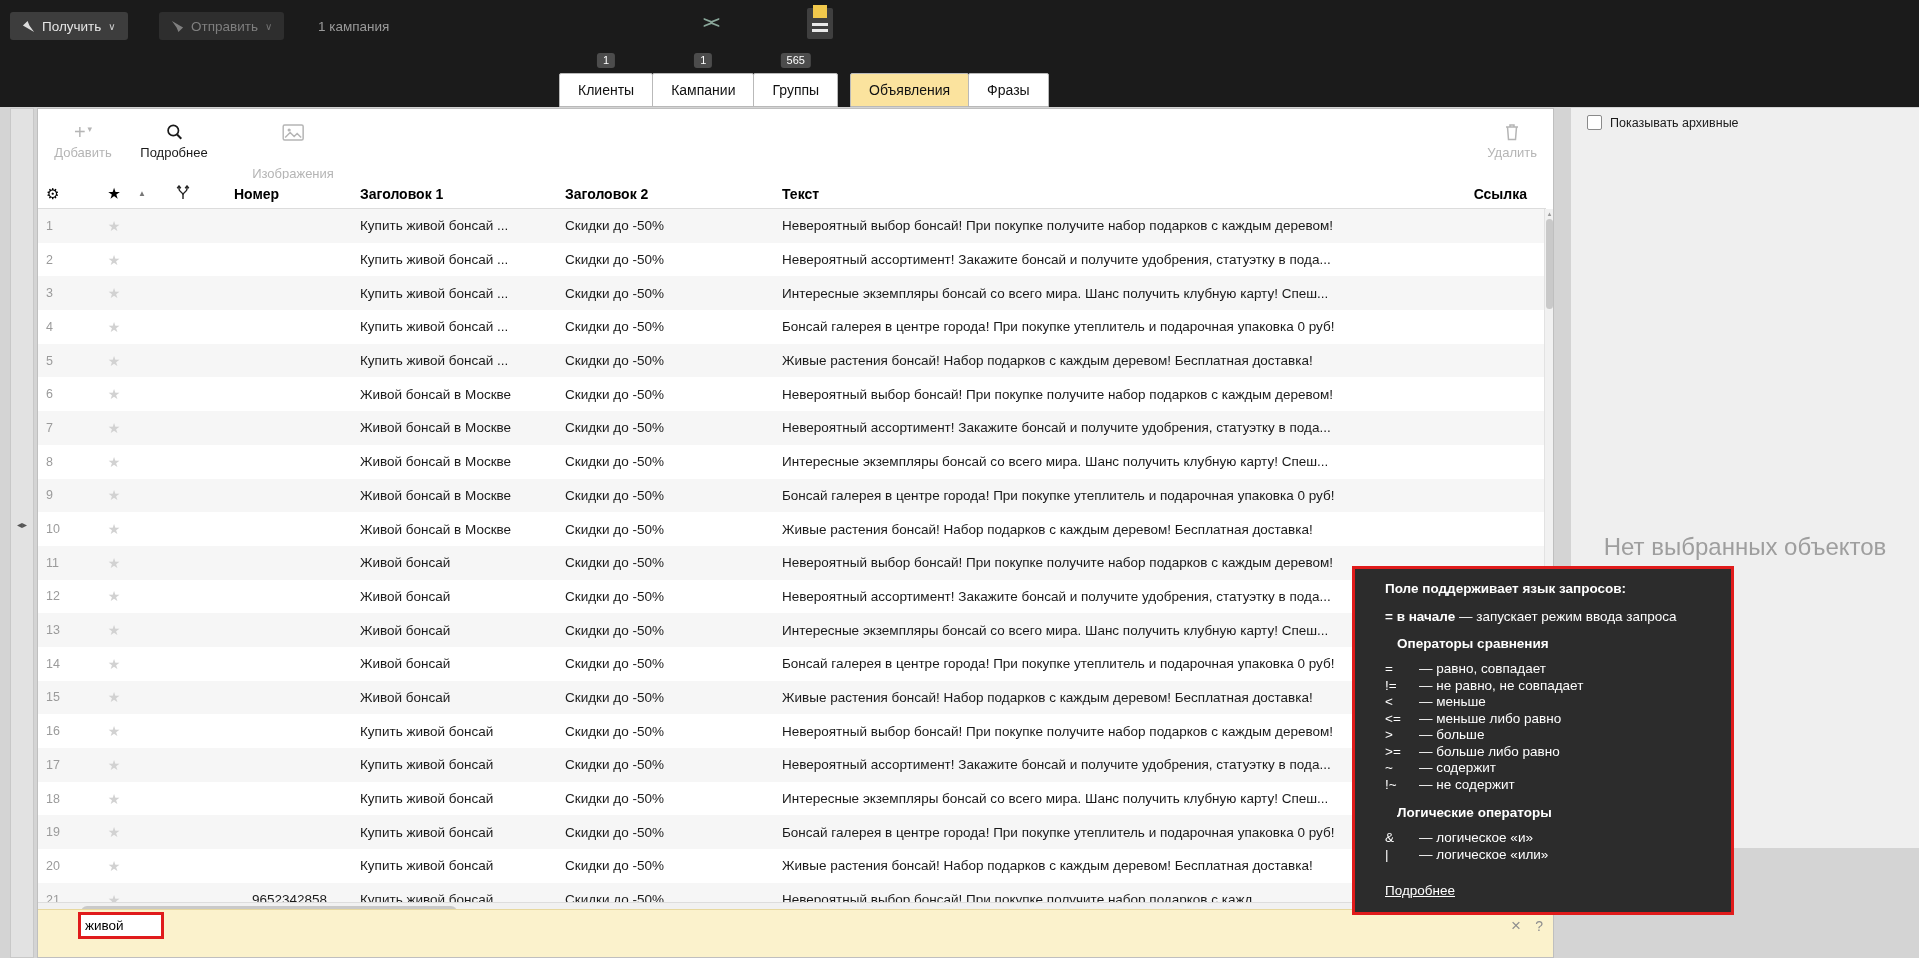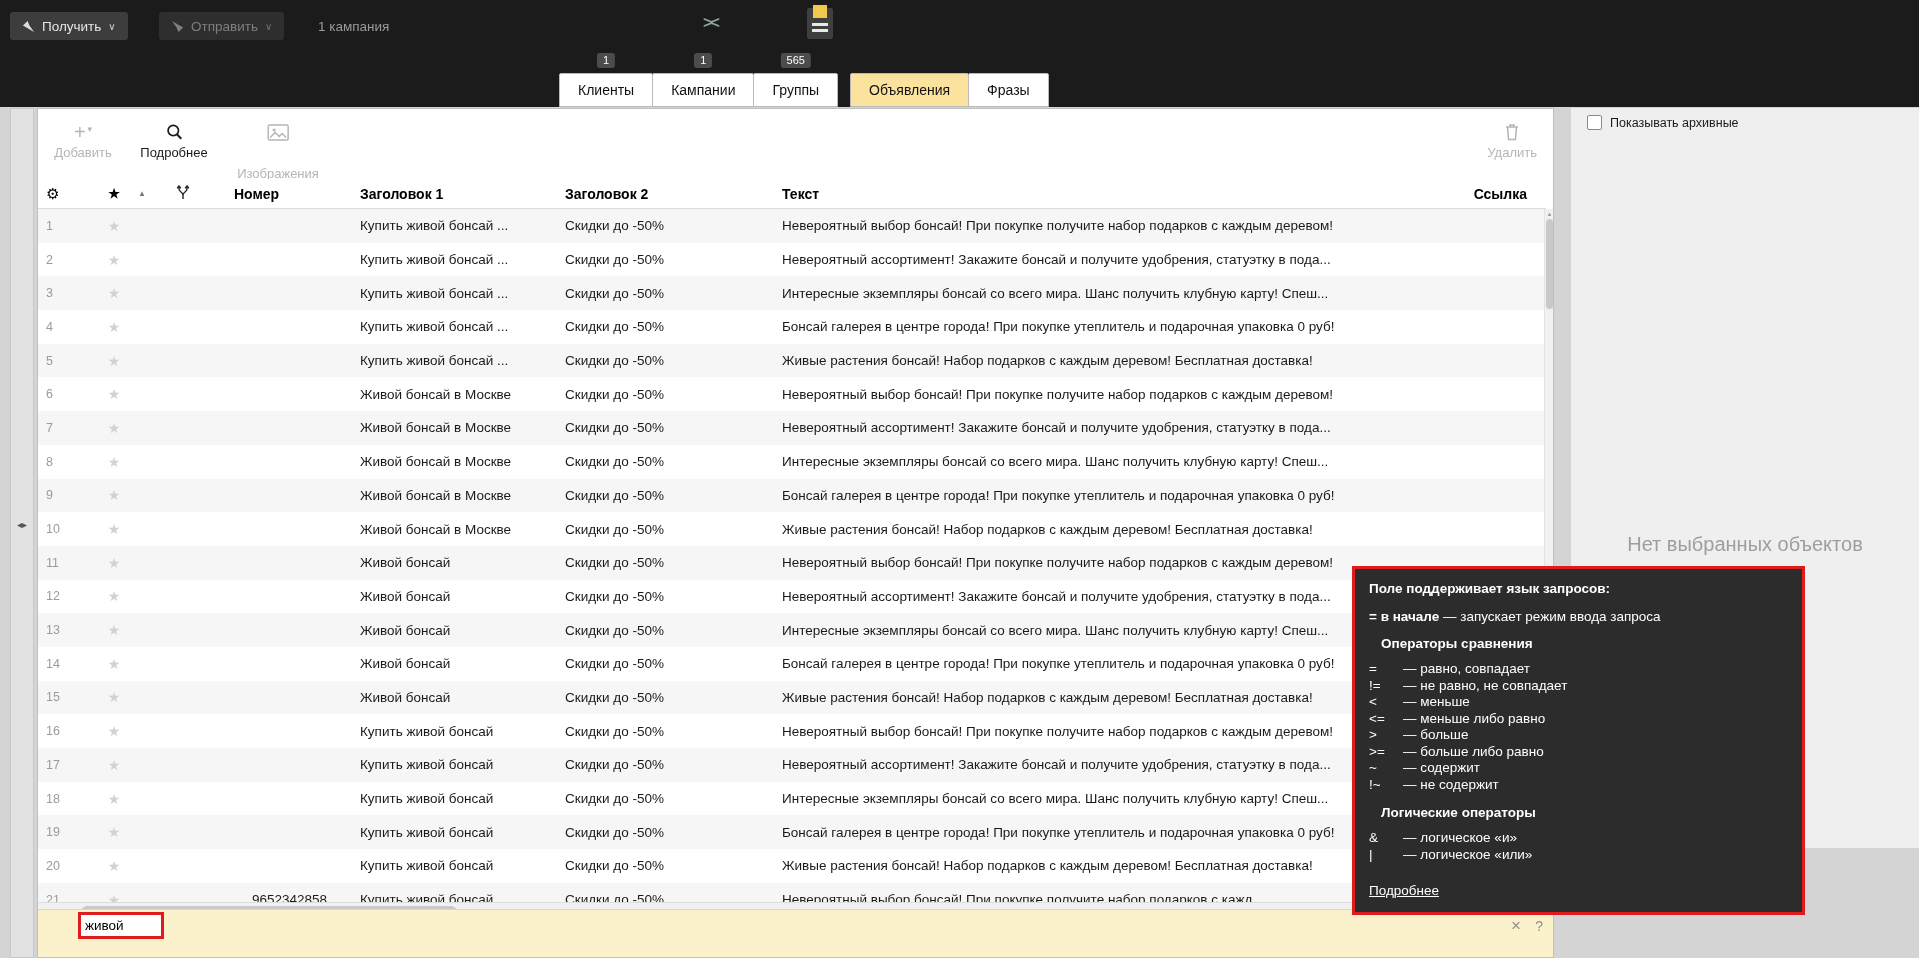--- a/index.html
+++ b/index.html
@@ -34,21 +34,21 @@
   
   .main-panel { position:absolute; left:37px; top:108px; width:1517px; height:850px; background:#fff; border:1px solid #bfbfbf; }
 
   .tool { position:absolute; top:13px; display:flex; flex-direction:column; align-items:center; gap:3px; font-size:13px; color:#b5b5b5; cursor:pointer; }
   .tool.enabled { color:#1a1a1a; }
   .tool .ticon { height:20px; display:flex; align-items:center; gap:2px; }
   #tool-add { left:45px; transform:translateX(-50%); }
   #tool-add .plus { font-size:20px; line-height:18px; }
   #tool-add .menu-arrow { font-size:9px; align-self:flex-start; margin-top:2px; }
   #tool-replace { left:136px; transform:translateX(-50%); }
-  #tool-images { left:240px; transform:translateX(-50%);gap:24px; }
+  #tool-images { left:255px; transform:translateX(-50%);gap:24px; }
   #tool-delete { right:16px; }
 
   .thead, .trow { display:grid; grid-template-columns:58px 36px 36px 50px 142px 205px 217px 1fr 88px; align-items:center; }
   .thead { position:absolute; top:70px; left:0; width:1508px; height:30px; font-weight:bold; font-size:14px;
            border-bottom:1px solid #dcdcdc; background:#fff; }
   .h-gear { padding-left:8px; font-size:15px; font-weight:normal; cursor:pointer; }
   .h-star { text-align:center; font-size:13px; cursor:pointer; }
   .h-sort { font-size:8px; color:#777; padding-left:6px; cursor:pointer; }
   .h-fork { padding-left:8px; cursor:pointer; }
   .h-num { padding-left:16px; }
@@ -76,25 +76,25 @@
   .searchbar { position:absolute; left:0; right:0; bottom:0; height:48px; background:#fbf2cc; border-top:1px solid #e7d89e; }
   .search-annot { position:absolute; left:40px; top:2px; border:3px solid #e01b1b; background:#fff; }
   .search-input { border:none; outline:none; width:80px; height:21px; font:13.5px "Liberation Sans", sans-serif; padding:0 4px; background:#fff; }
   .sb-close { position:absolute; right:32px; top:7px; color:#8f8f8f; font-size:17px; line-height:17px; cursor:pointer; }
   .sb-help { position:absolute; right:10px; top:8px; color:#8f8f8f; font-size:14px; cursor:pointer; }
 
   
   .right-panel { position:absolute; left:1571px; top:108px; width:348px; height:740px; background:#efefef; }
   .archived-row { position:absolute; left:16px; top:7px; display:flex; align-items:center; gap:8px; font-size:12.5px; color:#1a1a1a; cursor:pointer; }
   .cb { width:15px; height:15px; background:#fff; border:1px solid #8a8a8a; border-radius:2px; flex:none; }
-  .empty-text { position:absolute; left:0; right:0; top:425px; text-align:center; color:#9e9e9e; font-size:20px; }
-
-  
-  .tooltip { position:absolute; left:1352px; top:566px; width:453px; background:#2c2c2c; border:3px solid #e01b1b;
-             color:#fff; padding:10px 14px 14px; font-size:13.5px; z-index:60; }
+  .empty-text { position:absolute; left:0; right:0; top:425px; text-align:center; color:#9e9e9e; font-size:24px; }
+
+  
+  .tooltip { position:absolute; left:1352px; top:566px; width:382px; background:#2c2c2c; border:3px solid #e01b1b;
+             color:#fff; padding:10px 30px 14px; font-size:13.5px; z-index:60; }
   .tt-title { font-weight:bold; margin:2px 0 13px; }
   .tt-intro { }
   .tt-intro-op { font-weight:bold; }
   .tt-section { font-weight:bold; margin:12px 12px 10px; }
   .tt-line { display:flex; line-height:16.5px; }
   .tt-op { width:34px; flex:none; }
   .tt-more { text-decoration:underline; margin-top:20px; display:inline-block; cursor:pointer; }
 </style>
 </head>
 <body>

